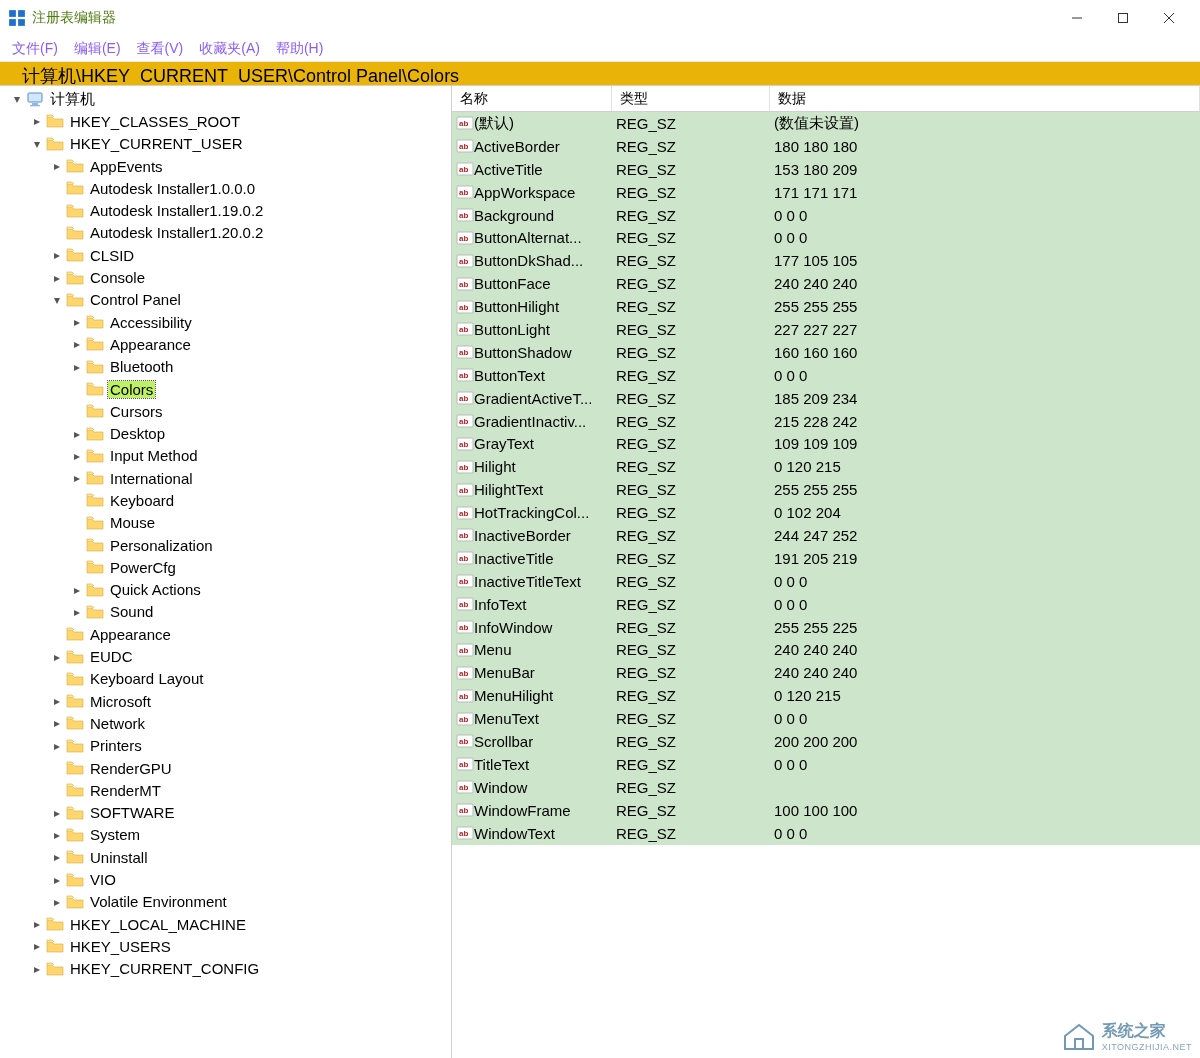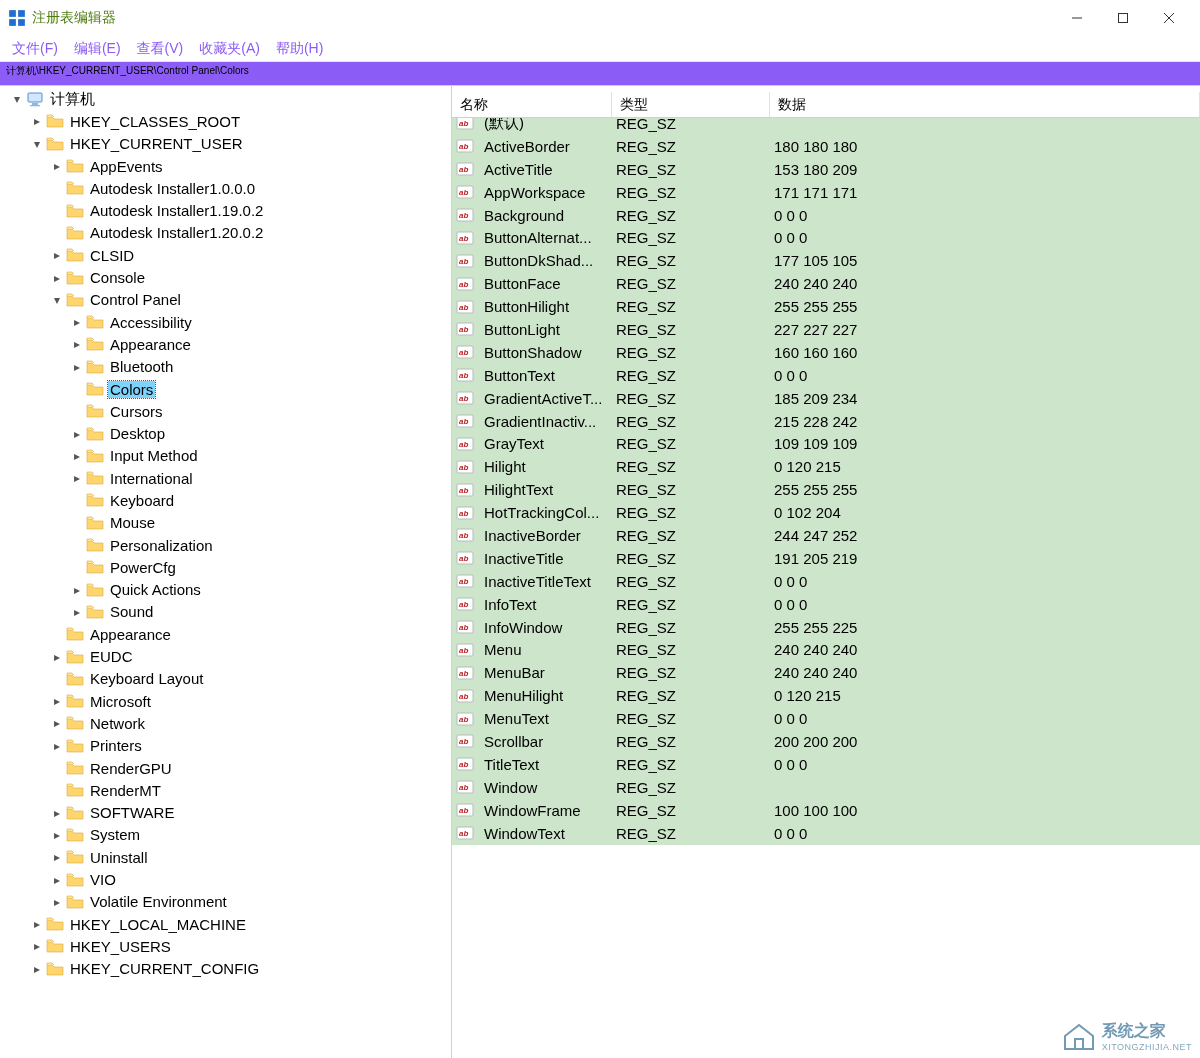--- a/index.html
+++ b/index.html
@@ -46,24 +46,24 @@
     border-bottom: 1px solid #e8e8e8;
   }
   .menu-item {
     padding: 2px 8px;
     font-size: 14px;
     color: #8b5cf6;
   }
   
   .addressbar {
     height: 24px;
-    padding: 2px 6px;
-    font-size: 10px;
+    padding: 2px 22px;
+    font-size: 18px;
     border-bottom: 1px solid #d0d0d0;
-    background: #8b5cf6;
+    background: #eab308;
     white-space: nowrap;
     overflow: hidden;
     text-overflow: ellipsis;
   }
   
   .main {
     display: flex;
     height: calc(100% - 36px - 26px - 24px);
   }
   .tree-pane {
@@ -88,32 +88,32 @@
     cursor: default;
   }
   .tw { width: 18px; text-align: center; color: #555; font-size: 12px; display:inline-block; }
   .folder-icon, .computer-icon {
     width: 18px; height: 16px;
     display: inline-flex; align-items: center; justify-content: center;
     margin-right: 4px;
   }
   .tree-label { padding: 0 2px; }
   .tree-label.selected {
-    background: #7dd3fc;
+    background: #bef264;
     outline: 1px dotted #555;
   }
   
   .list-header {
     display: flex;
     height: 26px;
     align-items: center;
     border-bottom: 1px solid #d0d0d0;
     font-size: 14px;
     background: #fff;
-    position: sticky; top: 6px;
+    position: sticky; top: 0;
   }
   .list-header .col {
     padding: 0 8px;
     border-right: 1px solid #e0e0e0;
     height: 100%;
     display: flex;
     align-items: center;
   }
   .col-name  { width: 160px; }
   .col-type  { width: 158px; }
@@ -126,23 +126,22 @@
     font-size: 15px;
     background: #cde6cb;
   }
   .list-row .cell { padding: 0 4px; overflow: hidden; white-space: nowrap; text-overflow: ellipsis; }
   .list-row .cell-name  { width: 160px; display:flex; align-items:center; }
   .list-row .cell-type  { width: 158px; }
   .list-row .cell-data  { flex: 1; }
   .sz-icon {
     width: 18px; height: 14px;
     display: inline-flex; align-items:center; justify-content:center;
-    margin-right: 10px;
+    margin-right: 0;
     flex-shrink: 0;
-    font-style: italic;
   }
   
   .watermark {
     position: absolute;
     right: 8px; bottom: 6px;
     font-size: 12px;
     color: #5b89a8;
     opacity: .85;
     display: flex; align-items: center; gap: 6px;
   }
@@ -610,20 +609,21 @@
     <div class="cell cell-name">
       <span class="sz-icon">
               <svg width="18" height="14" viewBox="0 0 18 14">
                 <rect x="1" y="1" width="16" height="12" rx="1" fill="#fff" stroke="#b9b9b9"></rect>
                 <text x="3" y="10" font-size="8" font-family="Arial" fill="#b22" font-weight="bold">ab</text>
               </svg>
             </span>
       <span>(默认)</span>
     </div>
     <div class="cell cell-type">REG_SZ</div>
+    <div class="cell cell-data">(数值未设置)</div>
   </div>
         <div class="list-row">
     <div class="cell cell-name">
       <span class="sz-icon">
               <svg width="18" height="14" viewBox="0 0 18 14">
                 <rect x="1" y="1" width="16" height="12" rx="1" fill="#fff" stroke="#b9b9b9"></rect>
                 <text x="3" y="10" font-size="8" font-family="Arial" fill="#b22" font-weight="bold">ab</text>
               </svg>
             </span>
       <span>ActiveBorder</span>

